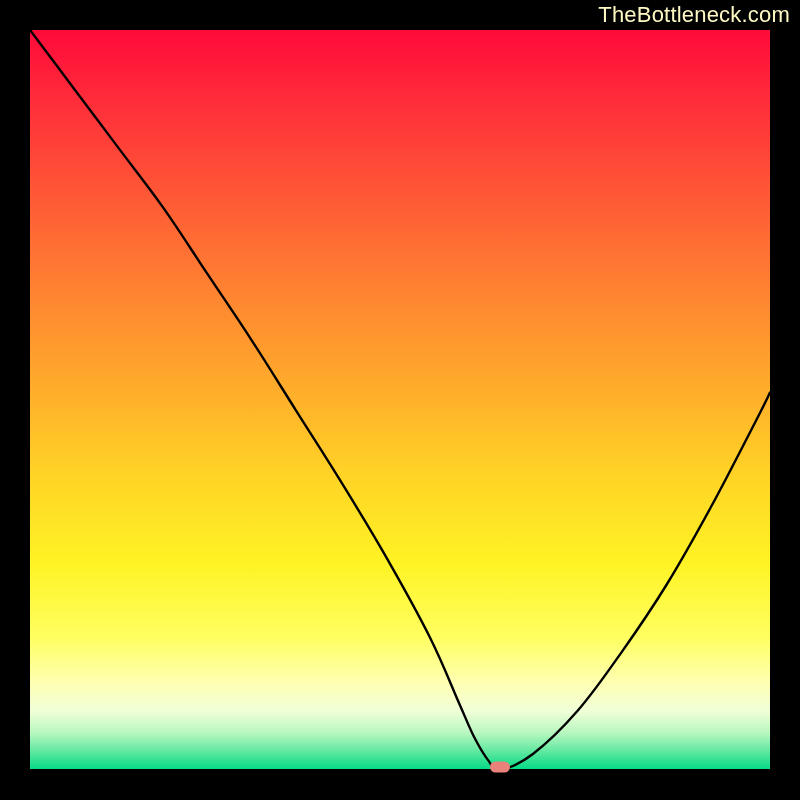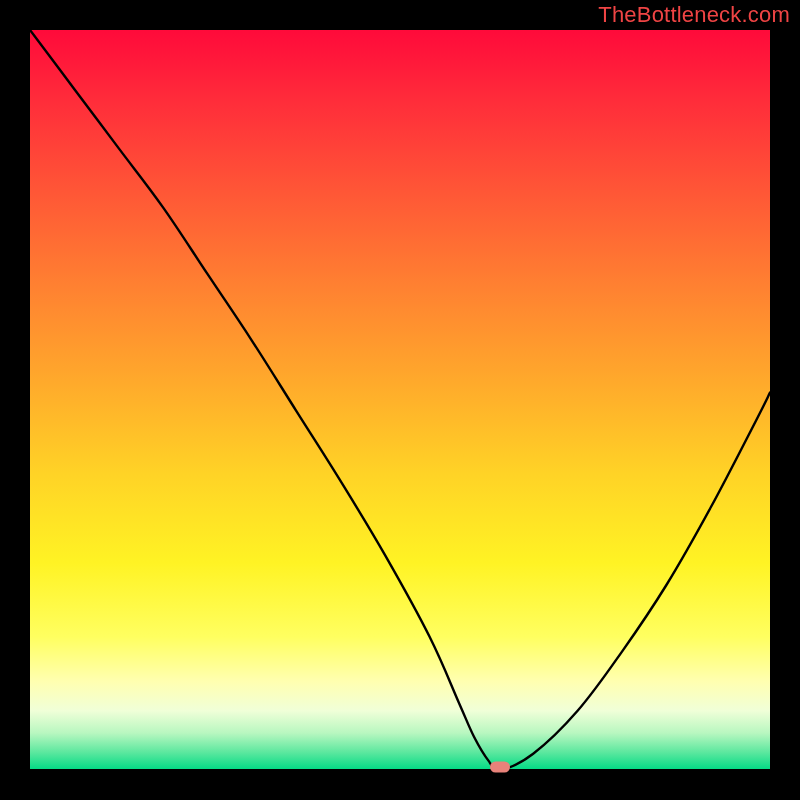--- a/index.html
+++ b/index.html
@@ -12,21 +12,21 @@
   }
   .frame {
     position: relative;
     width: 800px;
     height: 800px;
   }
   .watermark {
     position: absolute;
     top: 2px;
     right: 10px;
-    color: #ef4444;
+    color: #fef9c3;
     font-family: Arial, Helvetica, sans-serif;
     font-size: 22px;
     font-weight: 500;
     letter-spacing: 0.2px;
     z-index: 5;
     text-align: center;
   }
   .plot-area {
     position: absolute;
     left: 30px;

